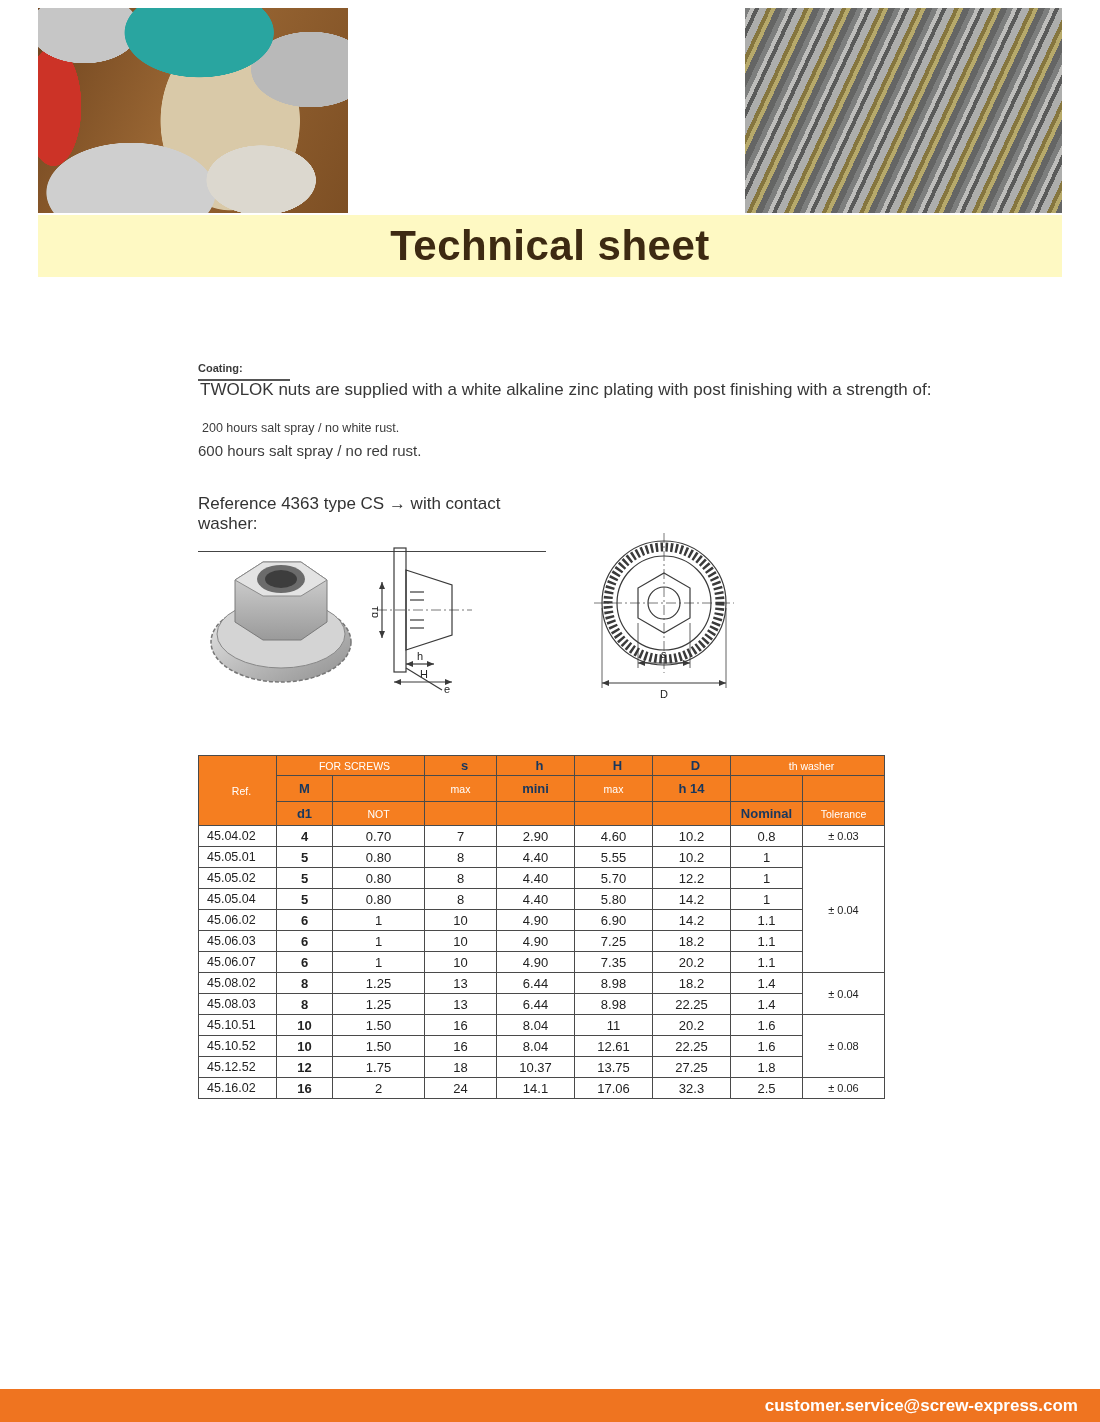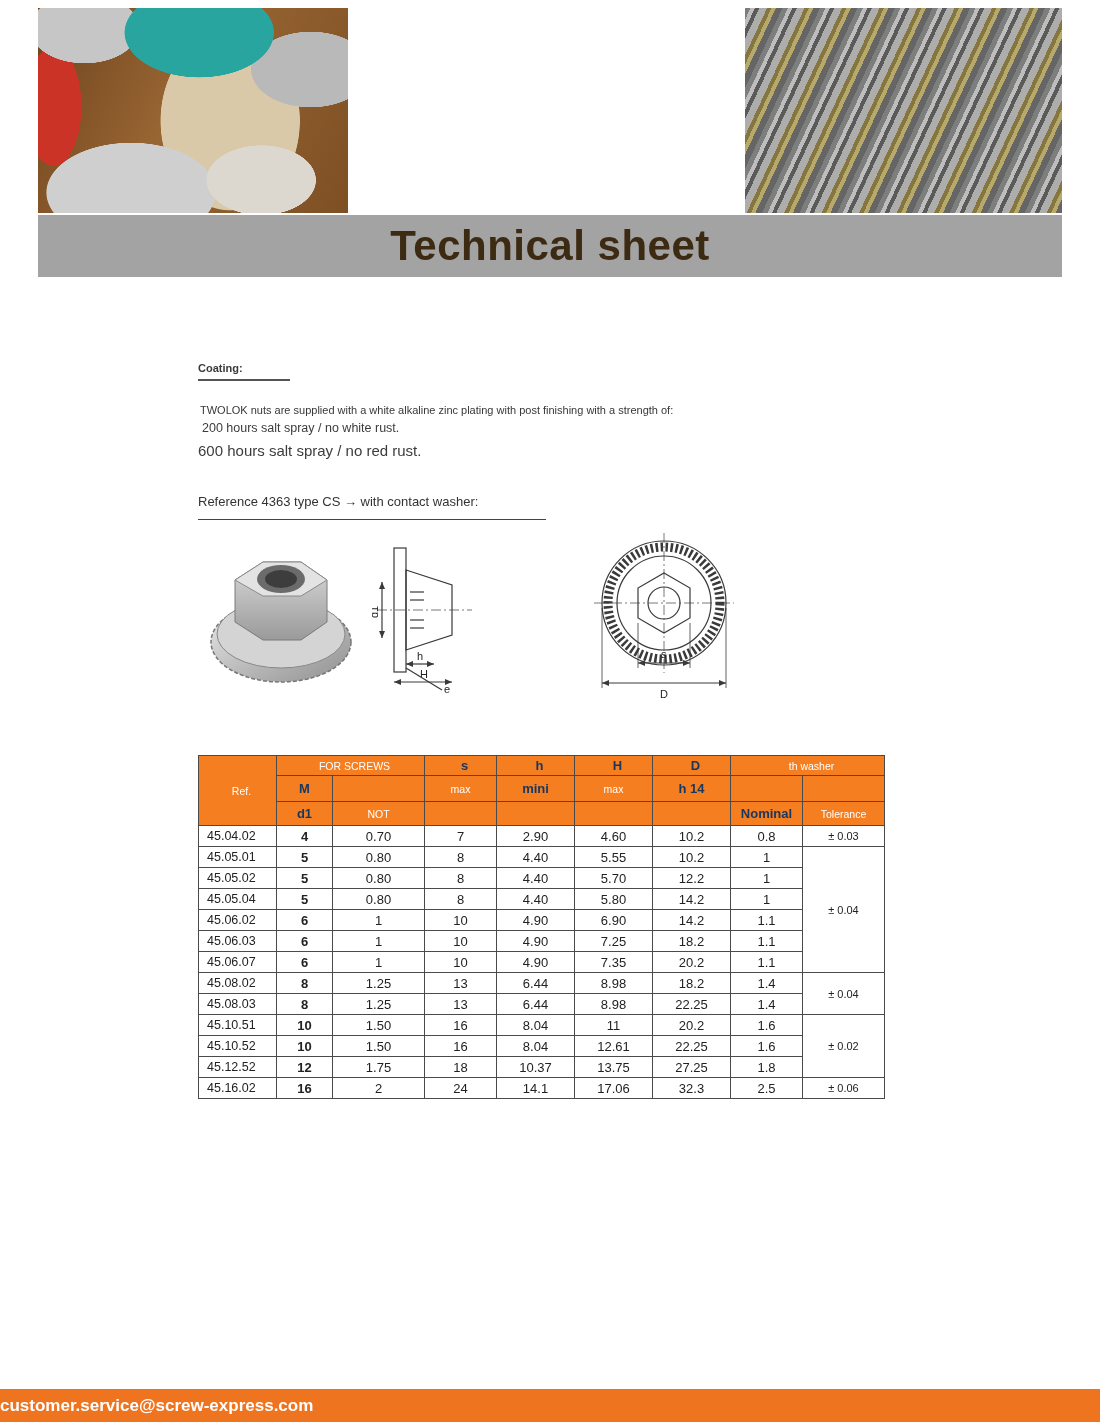--- a/index.html
+++ b/index.html
@@ -31,36 +31,36 @@
   .logo-area {
     position:absolute; left:348px; top:8px; width:397px; height:205px;
     display:flex; flex-direction:column; align-items:center; justify-content:center;
   }
   .logo-text { font-size:45px; font-weight:bold; color:#57585a; letter-spacing:-1px; white-space:nowrap; }
   .logo-suffix { color:#f5821f; font-style:italic; }
   .swoosh { margin-top:4px; }
 
   .banner {
     position:absolute; left:38px; top:215px; width:1024px; height:62px;
-    background:#a3a3a3; display:flex; align-items:center; justify-content:center;
+    background:#fef9c3; display:flex; align-items:center; justify-content:center;
     font-size:42px; font-weight:bold; color:#3d2a12; letter-spacing:0.5px;
   }
 
   
   .coating-label {
     position:absolute; left:198px; top:362px; width:92px;
     font-size:11px; font-weight:bold; color:#3a3a3a;
     border-bottom:2px solid #555; padding-bottom:5px;
   }
-  .coating-intro { position:absolute; left:200px; top:404px; font-size:11px; color:#373737; }
+  .coating-intro { position:absolute; left:200px; top:380px; font-size:17px; color:#373737; }
   .coating-line2 { position:absolute; left:202px; top:421px; font-size:12.5px; color:#3c3c3c; }
   .coating-line3 { position:absolute; left:198px; top:442px; font-size:15px; color:#3c3c3c; }
   .reference-line {
     position:absolute; left:198px; top:494px; width:348px;
-    font-size:13px; color:#333; border-bottom:1px solid #444; padding-bottom:10px;
+    font-size:17px; color:#333; border-bottom:1px solid #444; padding-bottom:17px;
   }
 
   
   .fig { position:absolute; }
   .fig-photo { left:205px; top:522px; }
   .fig-side  { left:372px; top:530px; }
   .fig-top   { left:578px; top:528px; }
   .tech-line { stroke:#3a3a3a; stroke-width:1.2; fill:none; }
   .dim-text  { font-family:"Liberation Sans", sans-serif; font-size:11px; fill:#222; }
 
@@ -78,21 +78,21 @@
   .h-white { color:#ffffff; font-size:10.5px; font-weight:normal; }
   .h-navy  { color:#17375e; font-size:13px; font-weight:bold; }
   .spec-table tbody td { height:21px; background:#fff; font-size:13px; }
   .spec-table tbody td.c0 { text-align:left; padding-left:8px; font-size:12.5px; }
   .spec-table tbody td.c1 { font-weight:bold; }
   .spec-table tbody td.tol { font-size:11px; }
 
   
   .footer {
     position:absolute; left:0; bottom:0; width:1100px; height:33px;
-    background:#ef7420; display:flex; align-items:center; justify-content:flex-start;
+    background:#ef7420; display:flex; align-items:center; justify-content:flex-end;
     padding-right:22px;
   }
   .footer-email { color:#fff; font-weight:bold; font-size:17px; }
 </style>
 </head>
 <body>
 
 <div class="page">
 
   <div class="photo photo-left"></div>
@@ -307,21 +307,21 @@
         </tr>
         <tr>
           <td class="c0">45.10.51</td>
           <td class="c1">10</td>
           <td class="c2">1.50</td>
           <td class="c3">16</td>
           <td class="c4">8.04</td>
           <td class="c5">11</td>
           <td class="c6">20.2</td>
           <td class="c7">1.6</td>
-          <td rowspan="3" class="tol">± 0.02</td>
+          <td rowspan="3" class="tol">± 0.08</td>
         </tr>
         <tr>
           <td class="c0">45.10.52</td>
           <td class="c1">10</td>
           <td class="c2">1.50</td>
           <td class="c3">16</td>
           <td class="c4">8.04</td>
           <td class="c5">12.61</td>
           <td class="c6">22.25</td>
           <td class="c7">1.6</td>

